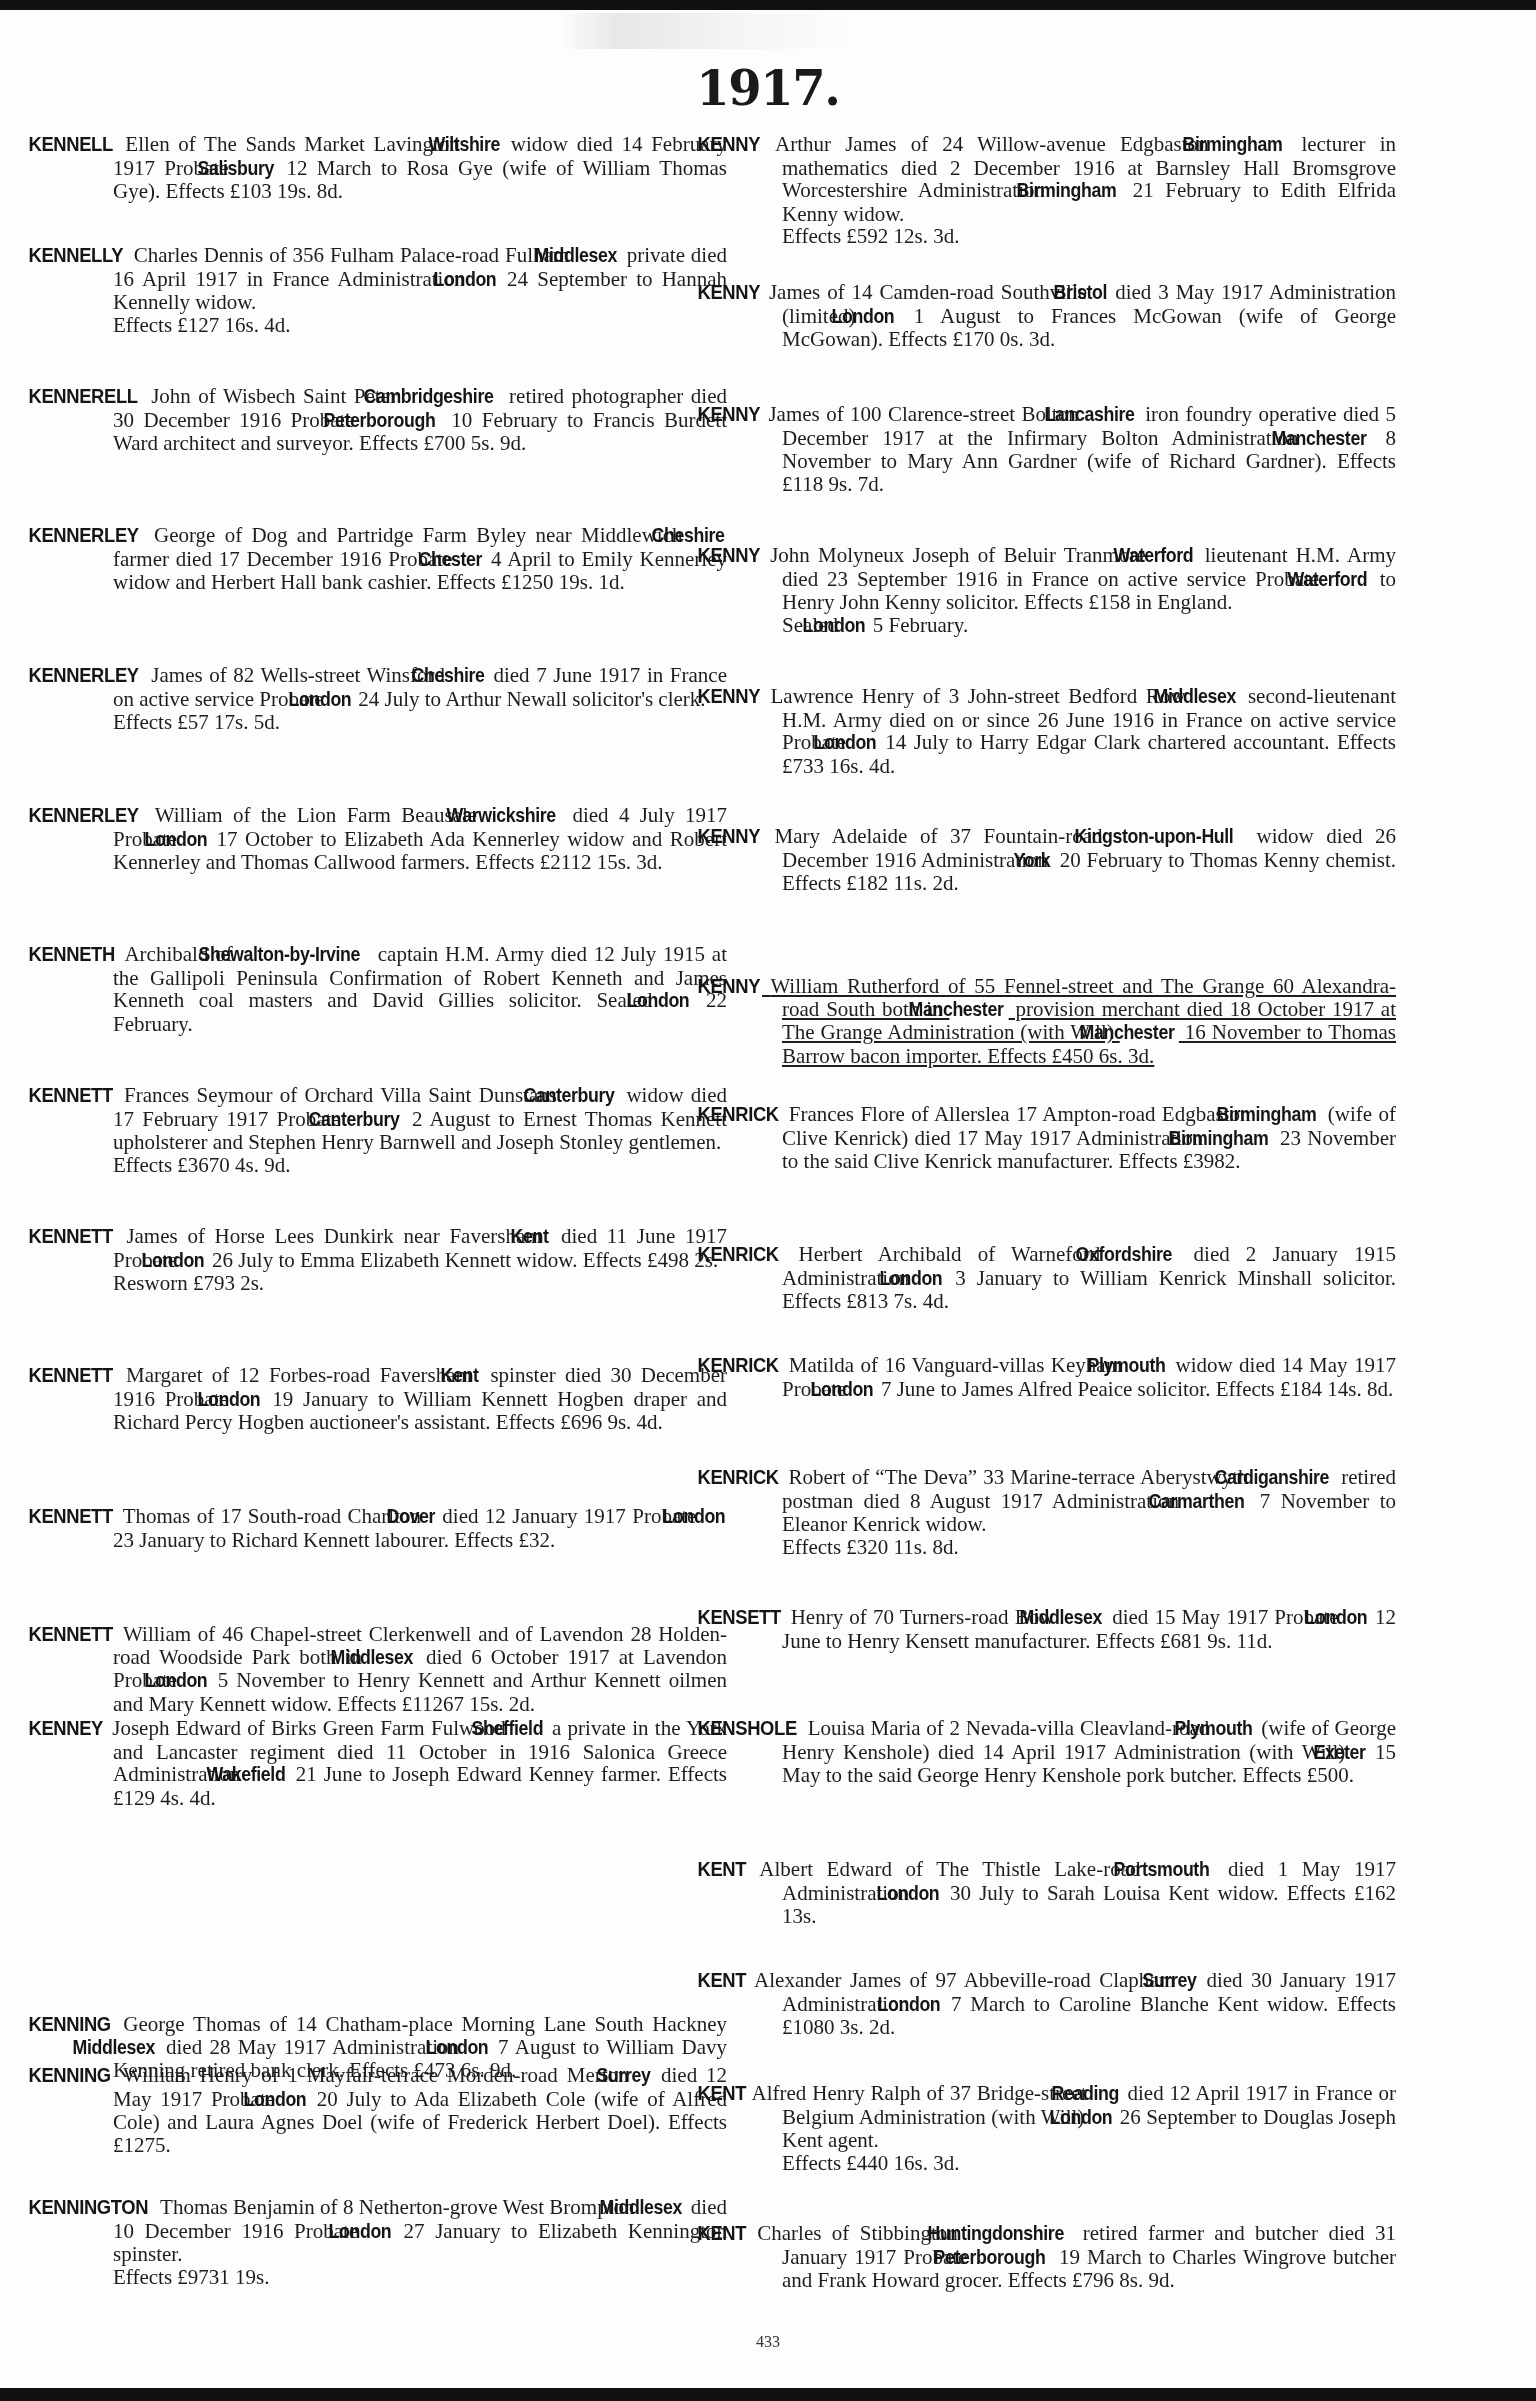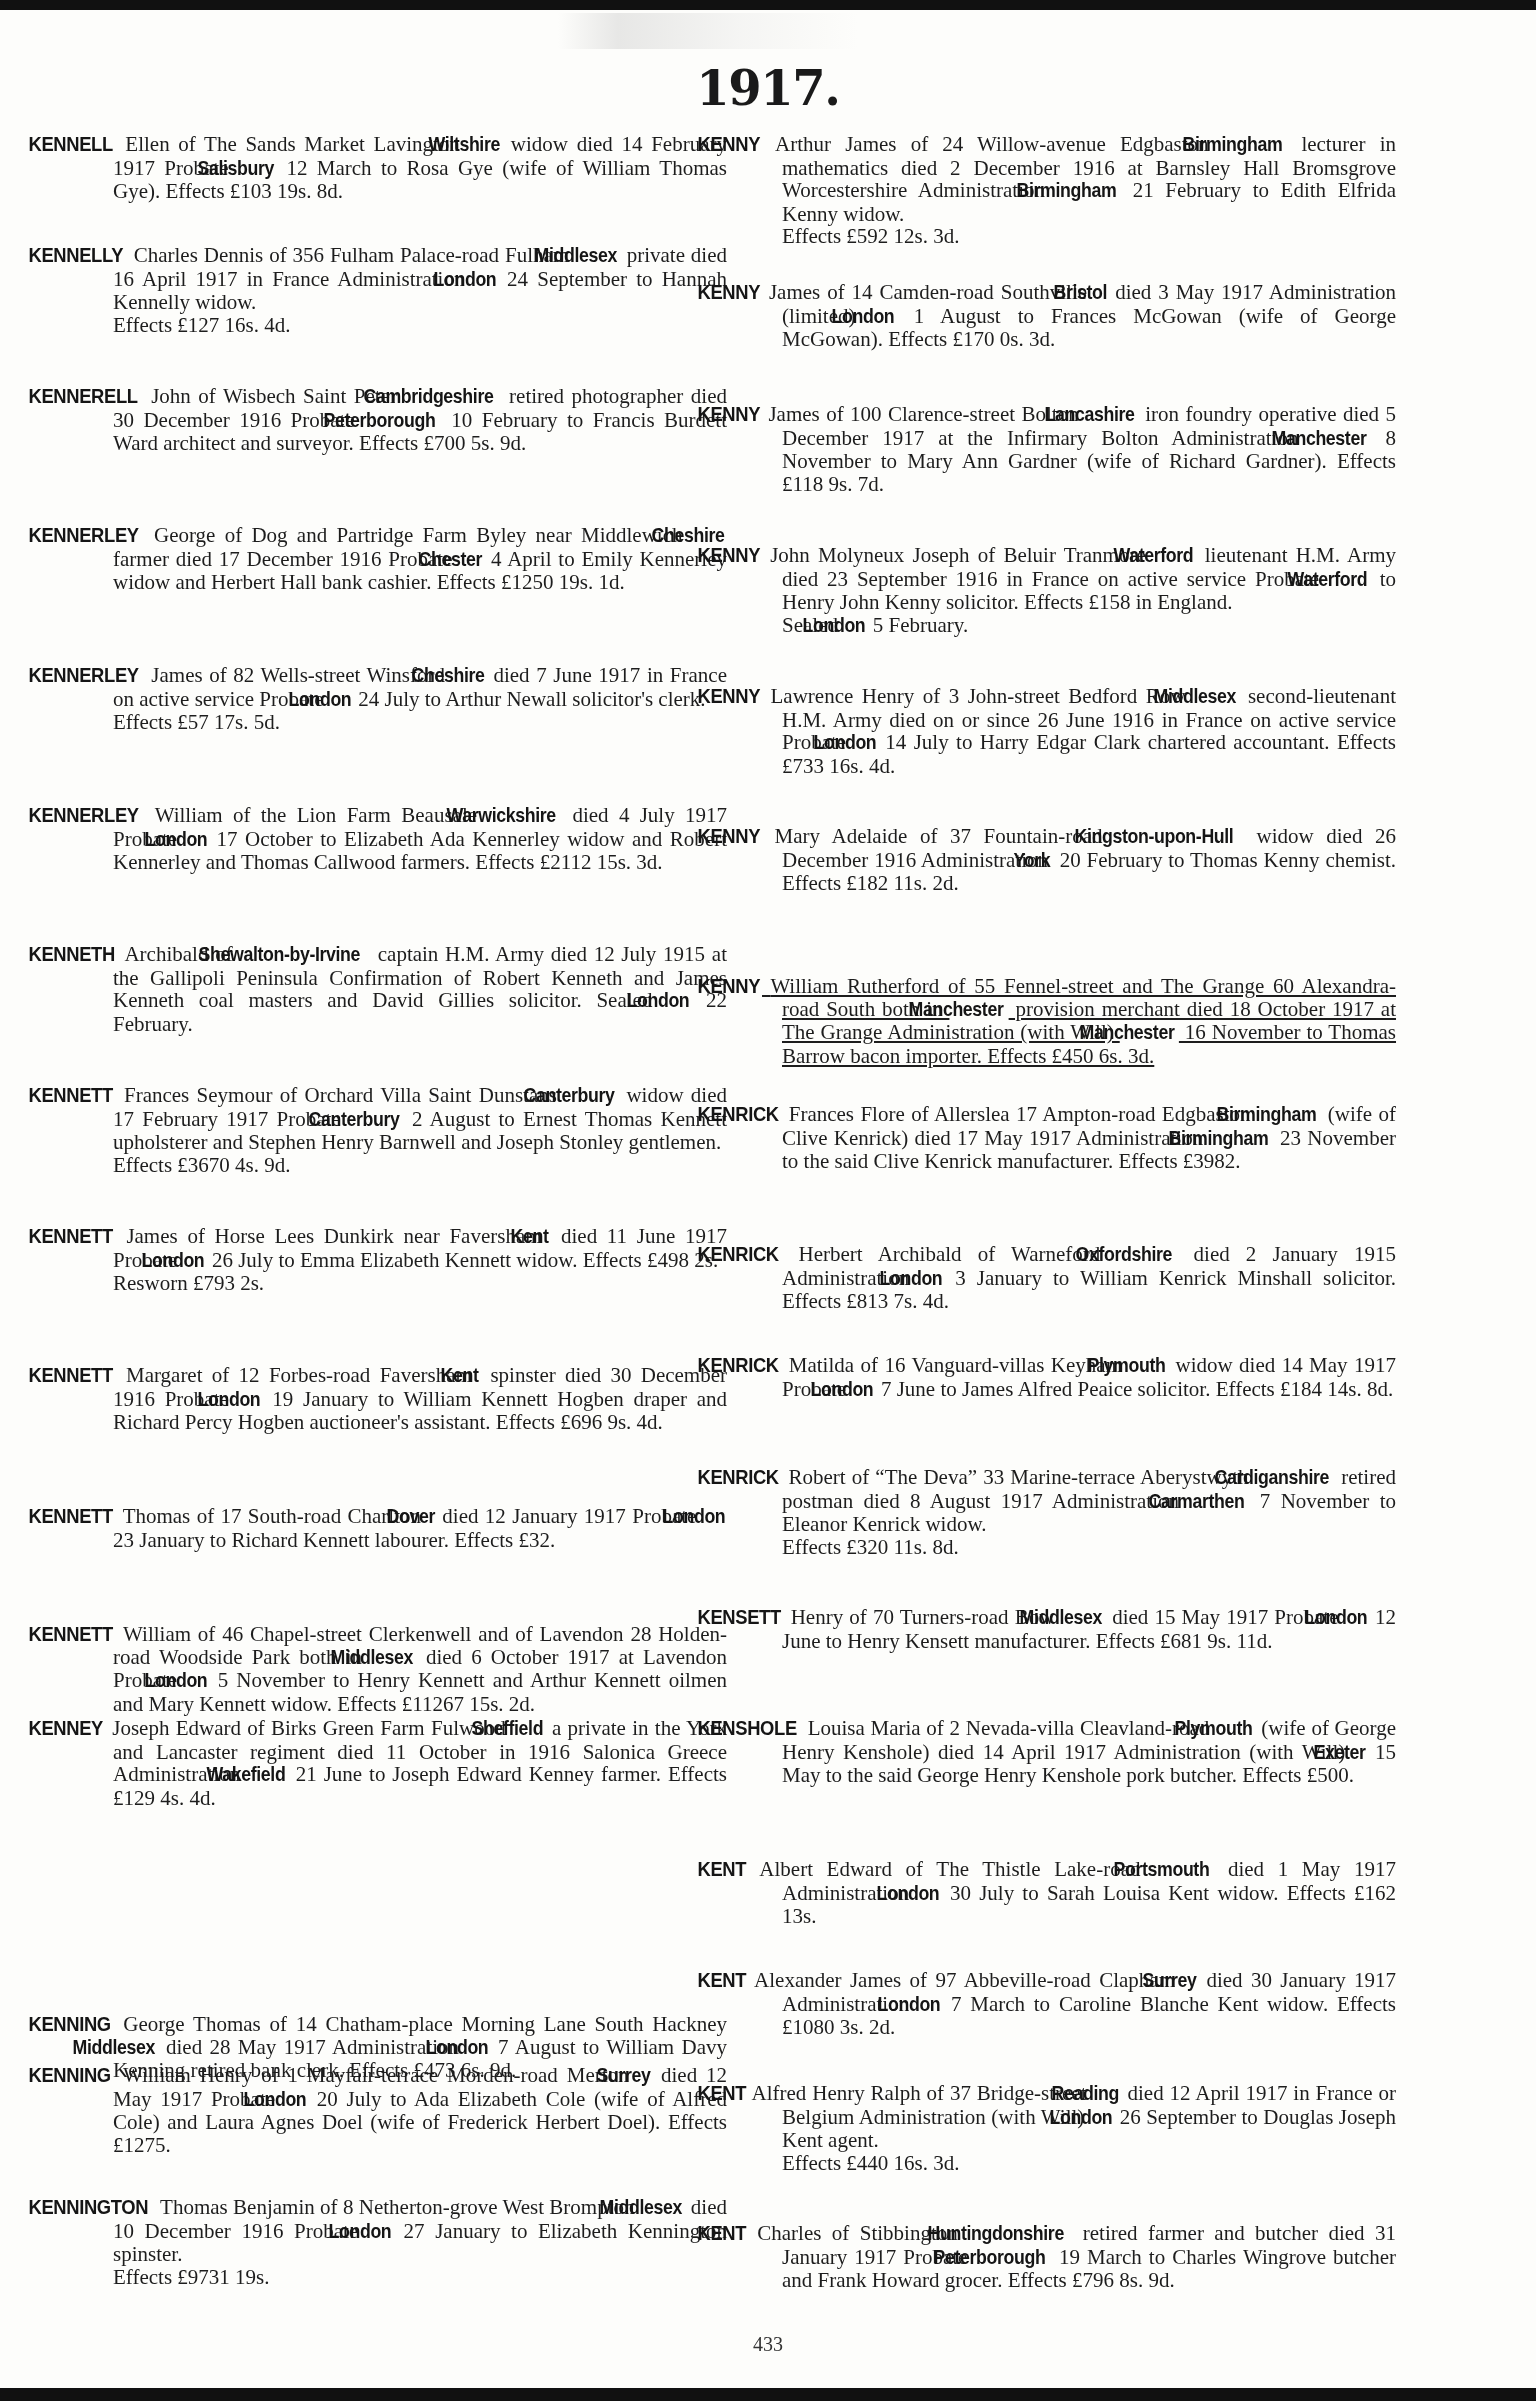--- a/index.html
+++ b/index.html
@@ -39,21 +39,21 @@
   .entry .surname, .entry b {
     font-family: "Liberation Sans", "DejaVu Sans", sans-serif;
     font-weight: bold; font-size: 19.3px; letter-spacing: -0.4px;
     color: #151515;
     transform: scaleX(0.92); display: inline-block; transform-origin: left center;
   }
   .entry .surname { font-size: 20px; }
   .entry .line-break { display: block; }
   .page-number {
     position: absolute; left: 0; right: 0; top: 2323px;
-    text-align: center; font-size: 20px; color: #333;
+    text-align: center; font-size: 16px; color: #333;
     font-family: "Liberation Serif", serif;
   }
   .bottom-bar { position: absolute; left: 0; bottom: 0; width: 1536px; height: 13px; background: #111; }
 </style>
 </head>
 <body>
 
 <div class="page">
   <div class="top-smudge"></div>
   <div class="year">1917.</div>

